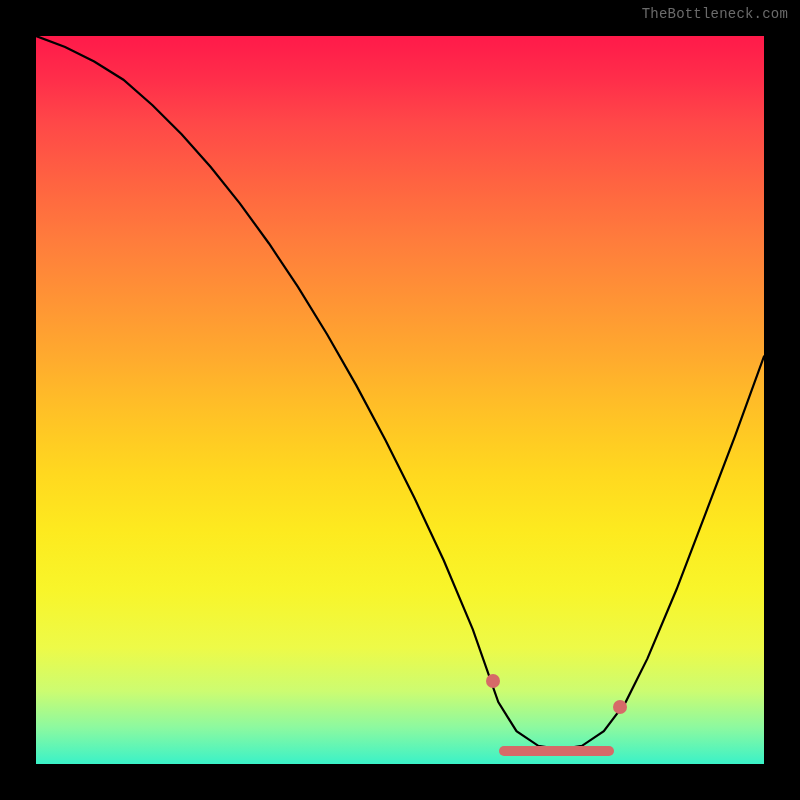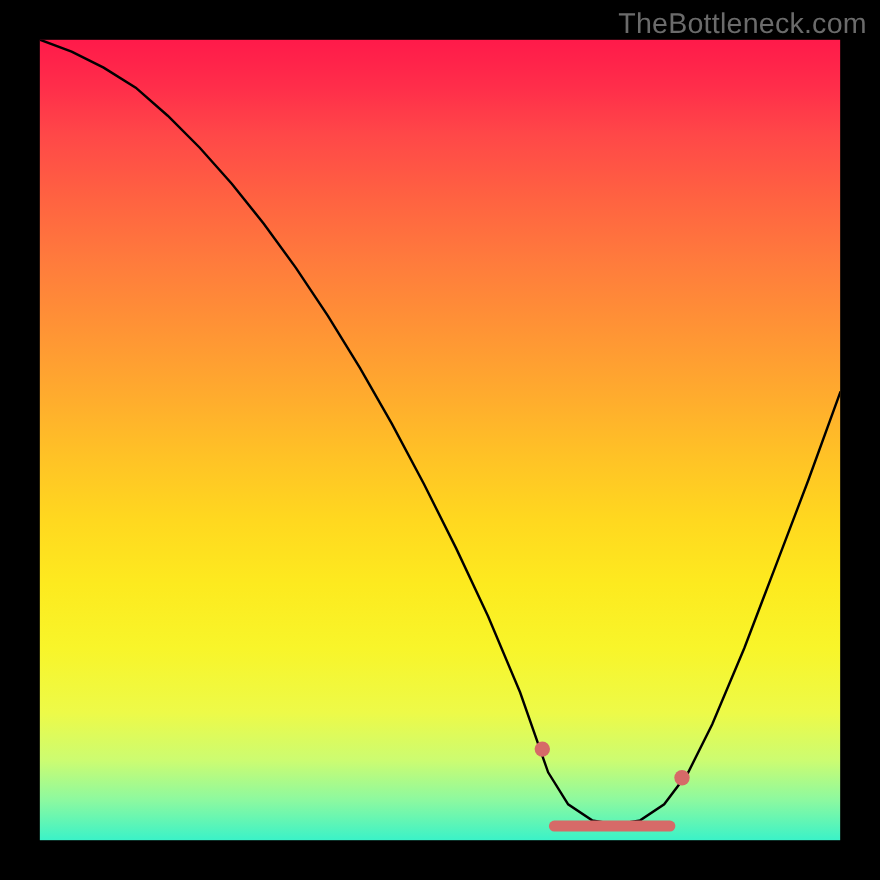--- a/index.html
+++ b/index.html
@@ -8,25 +8,26 @@
     height: 800px;
     background: #000;
     position: relative;
     font-family: Arial, sans-serif;
     overflow: hidden;
   }
   .watermark {
     position: absolute;
     top: 6px;
     right: 12px;
-    font-size: 26px;
+    font-size: 14px;
     font-weight: 500;
     color: #6b6b6b;
     letter-spacing: 0.2px;
     z-index: 10;
+    font-family: Liberation Mono, monospace;
   }
   .plot-area {
     position: absolute;
     top: 36px;
     left: 36px;
     width: 728px;
     height: 728px;
     overflow: hidden;
   }
   .gradient-bg {

